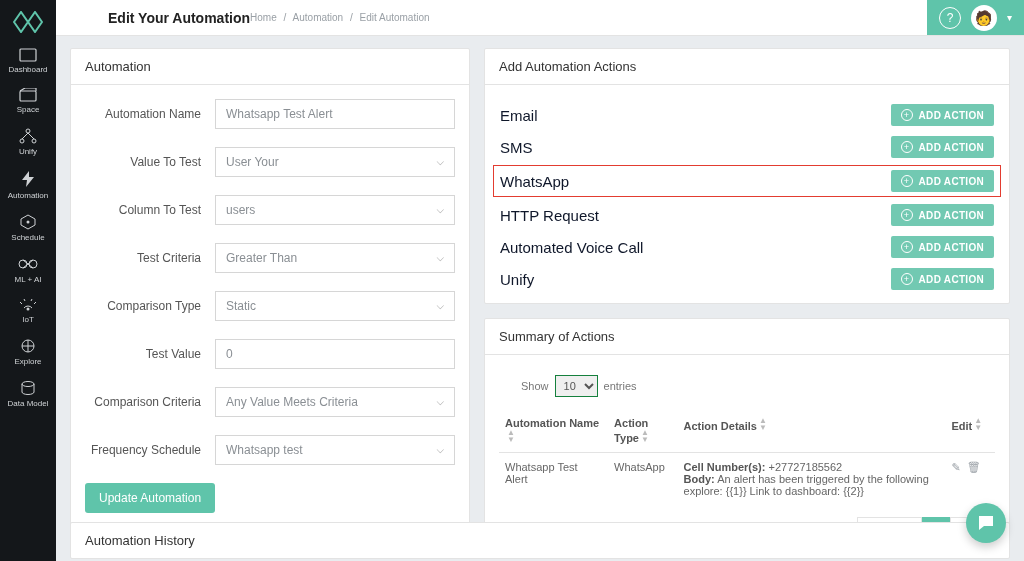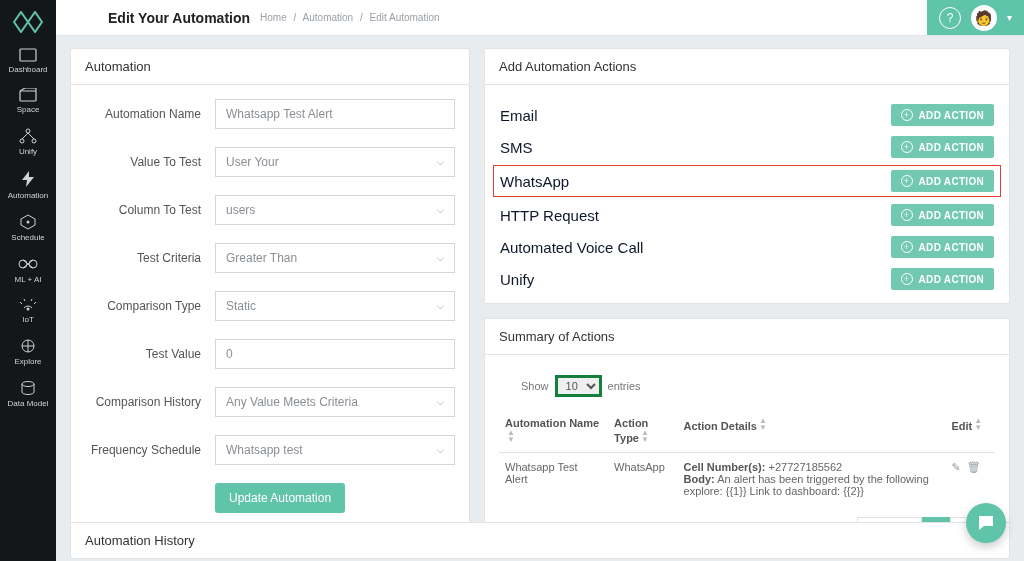--- a/index.html
+++ b/index.html
@@ -27,21 +27,21 @@
     width:56px; padding:8px 2px 6px; text-align:center; font-size:8px;
     color:#cfd2d5; cursor:pointer;
   }
   .leftnav .item svg { display:block; margin:0 auto 3px; }
   
   .header {
     position:absolute; left:56px; right:0; top:0; height:36px;
     background:#fff; border-bottom:1px solid #e3e3e3;
     display:flex; align-items:center; padding:0 0 0 16px;
   }
-  .header h1 { font-size:14px; font-weight:700; color:#222; margin-right:10px;padding-left:36px;}
+  .header h1 { font-size:14px; font-weight:700; color:#222; padding-left:36px;}
   .crumbs { font-size:10px; color:#9aa0a6;}
   .crumbs a { color:#9aa0a6; text-decoration:none;}
   .crumbs span.sep { margin:0 4px; }
   .header .right {
     margin-left:auto; height:100%;
     background:#5fc4aa; display:flex; align-items:center;
     padding:0 12px; gap:10px;
   }
   .header .right .circ {
     display:flex;align-items:center;justify-content:center;
@@ -80,21 +80,21 @@
     width:100%; height:30px; border:1px solid #d6d6d6;
     padding:0 10px; font-size:12px; color:#8a8f94; background:#fff;
   }
   .control .select { display:flex; align-items:center; justify-content:space-between; cursor:pointer;}
   .control .select .chev { color:#aaa; font-size:10px; }
   .btn {
     display:inline-flex; align-items:center; justify-content:center;
     height:30px; padding:0 14px; background:#5fc4aa; color:#fff;
     font-size:12px; border:none; border-radius:3px; cursor:pointer;
   }
-  .update-row { margin-left:130px; }
+  .update-row { }
   
   .actions-body { padding:14px 14px 8px; }
   .action-row {
     display:flex; align-items:center; justify-content:space-between;
     padding:4px 0; border:1px solid transparent;
   }
   .action-row.highlight {
     border:1px solid #e33c30; padding:4px 6px; margin:2px -6px;
   }
   .action-row .aname { font-size:15px; color:#0f172a;}
@@ -104,21 +104,21 @@
     font-size:10px; font-weight:700; letter-spacing:.3px;
     padding:5px 10px; border-radius:2px; cursor:pointer; border:none;
   }
   .add-btn .plus {
     width:12px;height:12px;border:1px solid #fff;border-radius:50%;
     display:inline-flex;align-items:center;justify-content:center;font-size:9px;font-weight:400;
   }
   
   .showentries { display:flex; align-items:center; gap:6px; font-size:11px; color:#777; padding:6px 6px 12px;margin-left:16px;}
   .showentries select {
-    height:22px; border:3px solid #15803d; font-size:11px; color:#555; padding:0 4px;
+    height:22px; border:1px solid #15803d; font-size:11px; color:#555; padding:0 4px;
   }
   .search { margin-left:auto; display:flex; align-items:center; gap:6px;}
   .search input { height:22px; width:110px; border:1px solid #d6d6d6;}
   table { width:100%; border-collapse:collapse; font-size:11px;}
   th, td { text-align:left; padding:8px 6px; vertical-align:top;}
   thead th { border-bottom:1px solid #e3e3e3; color:#555; font-weight:700;}
   .sorter { font-size:8px; color:#bbb; margin-left:2px; display:inline-block; line-height:7px;}
   tbody td { color:#666;}
   .details b { font-weight:700; color:#555;}
   .rowicons { display:flex; gap:6px; color:#9aa0a6; font-size:11px;}
@@ -274,21 +274,21 @@
                 <span>Static</span>
                 <span class="chev">⌵</span>
               </div>
             </div>
         </div>
         <div class="field">
           <label>Test Value</label>
           <div class="control"><input type="text" value="0" style=""></div>
         </div>
         <div class="field">
-          <label>Comparison History</label>
+          <label>Comparison Criteria</label>
           <div class="control">
               <div class="select">
                 <span>Any Value Meets Criteria</span>
                 <span class="chev">⌵</span>
               </div>
             </div>
         </div>
         <div class="field">
           <label>Frequency Schedule</label>
           <div class="control">

